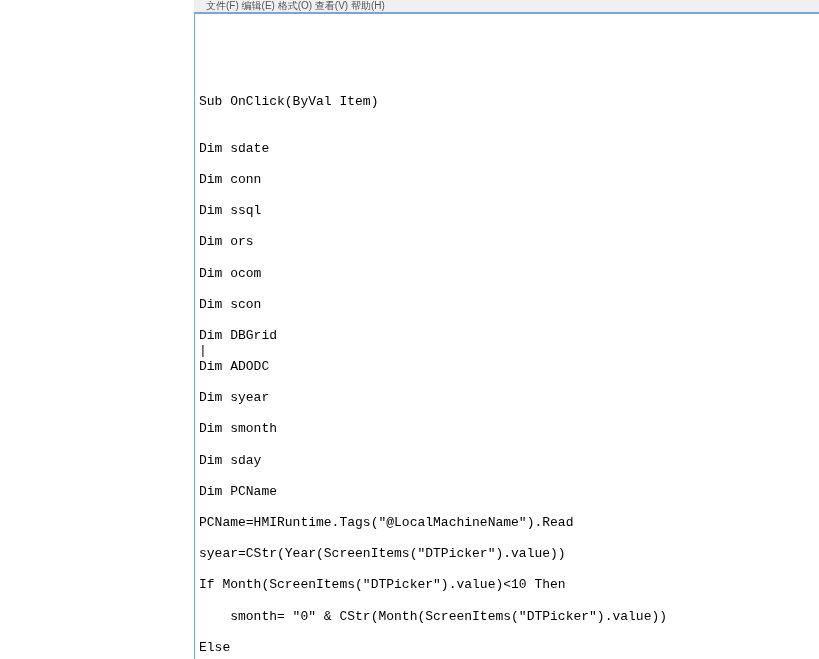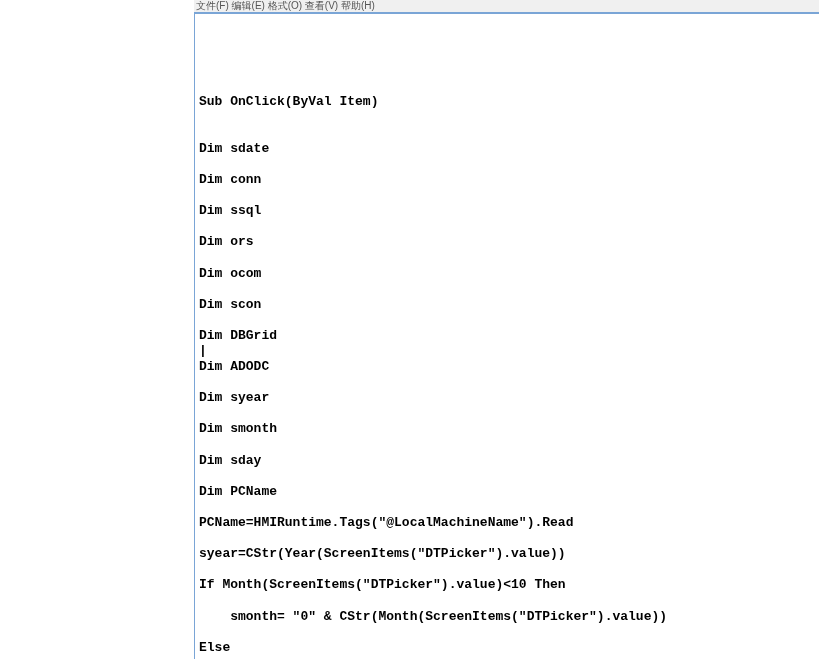--- a/index.html
+++ b/index.html
@@ -20,21 +20,21 @@
   .menubar {
     position: absolute;
     top: 0;
     left: 194px;
     right: 0;
     height: 14px;
     border-bottom: 2px solid #7aa5d6;
     background: #f0f0f0;
     display: flex;
     align-items: flex-end;
-    padding-left: 2px;
+    padding-left: 12px;
     overflow: hidden;
   }
   .menubar-content {
     font-family: sans-serif;
     font-size: 10px;
     color: #555;
     white-space: nowrap;
     overflow: hidden;
     text-overflow: clip;
     line-height: 10px;
@@ -84,21 +84,20 @@
     font-family: Arial, sans-serif;
     font-size: 18px;
     transform: rotate(-28deg);
   }
   .editor-inner {
     position: relative;
     z-index: 1;
   }
   .code-line {
     display: block;
-    font-weight: bold;
   }
 </style>
 </head>
 <body>
 
 <div class="menubar">
   <span class="menubar-content">文件(F)  编辑(E)  格式(O)  查看(V)  帮助(H)</span>
 </div>
 
 <div class="editor">

